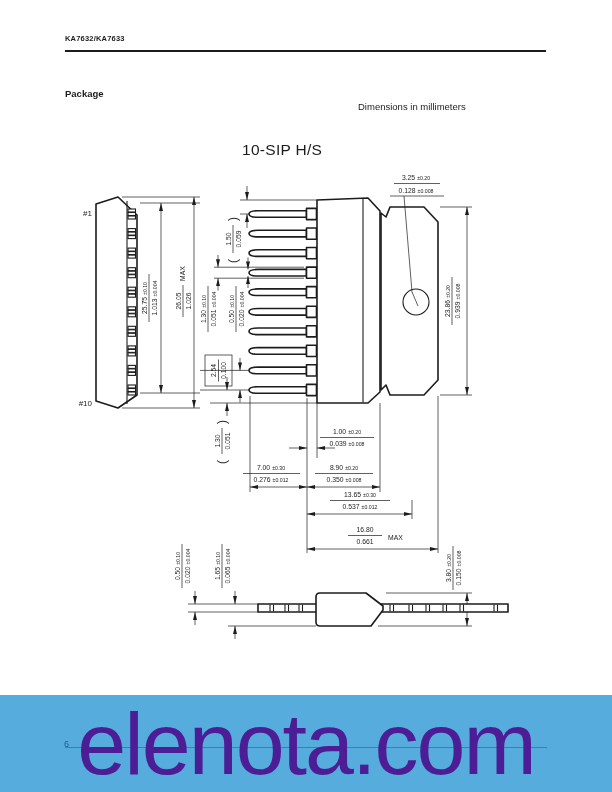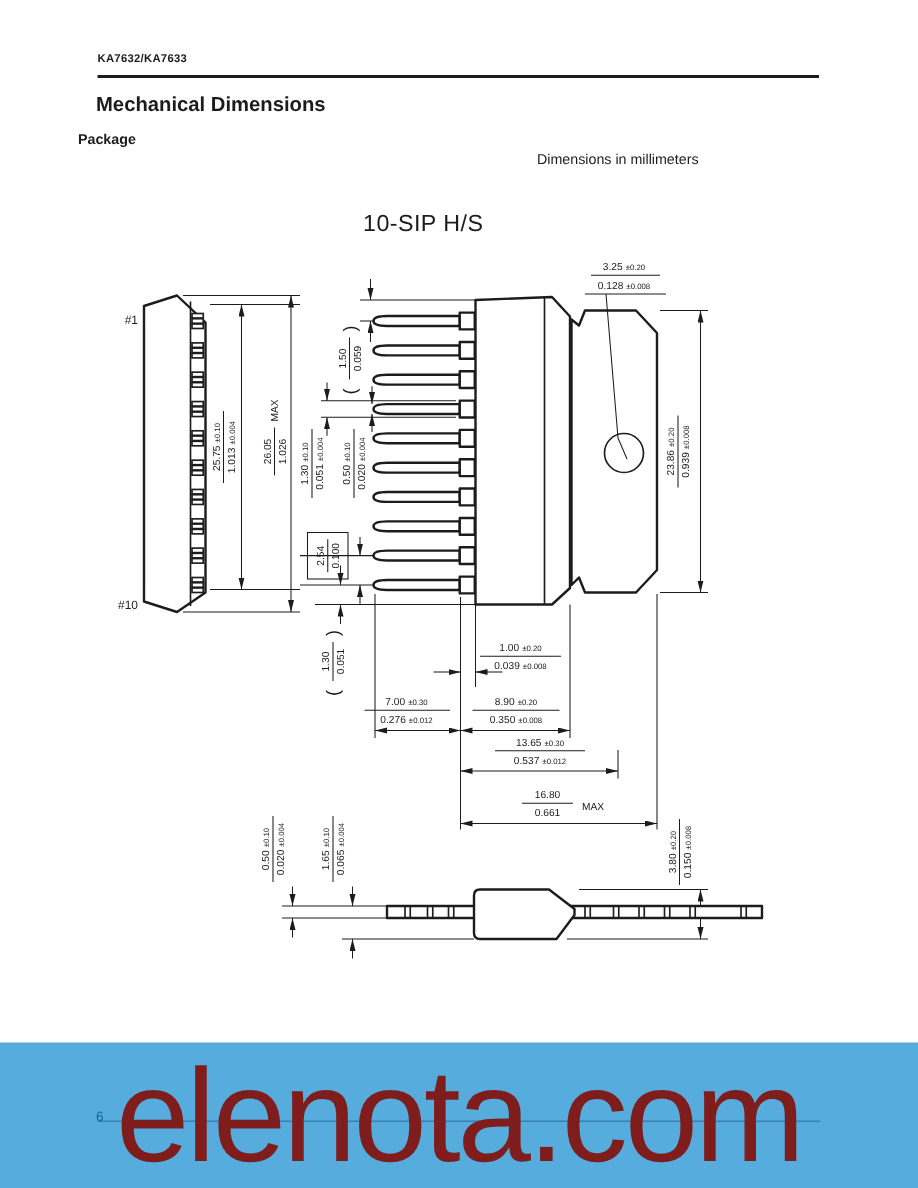--- a/index.html
+++ b/index.html
@@ -1,21 +1,21 @@
 <!DOCTYPE html>
 <html><head>
 <meta charset="utf-8">
 <style>
   html,body{margin:0;padding:0;background:#888;}
   .page{position:relative;width:612px;height:792px;background:#ffffff;overflow:hidden;
         font-family:"Liberation Sans", sans-serif;color:#1c1c1c;}
   .partno{position:absolute;left:65px;top:34px;font-size:7.5px;font-weight:bold;letter-spacing:.2px;}
   .rule{position:absolute;left:65px;top:50px;width:481px;height:1.6px;background:#1c1c1c;}
   .mtitle{position:absolute;left:64px;top:62px;font-size:13.5px;font-weight:bold;}
-  .subt{position:absolute;left:52px;top:88px;font-size:9.5px;font-weight:bold;}
+  .subt{position:absolute;left:65px;top:88px;font-size:9.5px;font-weight:bold;}
   .units{position:absolute;left:358px;top:101px;font-size:9.5px;font-weight:normal;}
   .pkg{position:absolute;left:242px;top:141px;font-size:15.5px;font-weight:normal;letter-spacing:.3px;}
   svg.drawing{position:absolute;left:0;top:0;}
   svg .thick{fill:#ffffff;stroke:#1c1c1c;stroke-width:1.6;stroke-linejoin:round;}
   svg .thin{stroke:#1c1c1c;stroke-width:0.7;fill:none;}
   svg .thin2{stroke:#1c1c1c;stroke-width:1.1;fill:#ffffff;}
   svg text.dm{font-family:"Liberation Sans",sans-serif;font-size:6.8px;fill:#1c1c1c;}
   svg .tol{font-size:5.2px;}
   svg text.pn{font-family:"Liberation Sans",sans-serif;font-size:8px;fill:#1c1c1c;}
   svg text.paren{font-family:"Liberation Sans",sans-serif;font-size:12px;fill:#1c1c1c;}
@@ -26,21 +26,20 @@
           align-items:center;justify-content:center;font-size:88px;letter-spacing:-2px;
           font-family:"Liberation Sans",sans-serif;}
 </style>
 </head>
 <body>
 
 <div class="page">
 
   <div class="partno">KA7632/KA7633</div>
   <div class="rule"></div>
-  <div class="mtitle">Mechanical Dimensions</div>
   <div class="subt">Package</div>
   <div class="units">Dimensions in millimeters</div>
   <div class="pkg">10-SIP H/S</div>
 
   <svg class="drawing" width="612" height="792" viewBox="0 0 612 792">
     <defs>
       <marker id="ah" markerWidth="9" markerHeight="6" refX="8" refY="2" orient="auto-start-reverse" markerUnits="userSpaceOnUse">
         <path d="M0,0 L8,2 L0,4 Z" fill="#1c1c1c"></path>
       </marker>
       <g id="pin">
@@ -264,16 +263,16 @@
     <g transform="translate(453,568) rotate(-90)">
       <text class="dm" text-anchor="middle" y="-2.5"><tspan>3.80</tspan><tspan class="tol" dx="2">±0.20</tspan></text>
       <line class="thin" x1="-22" y1="0" x2="22" y2="0"></line>
       <text class="dm" text-anchor="middle" y="7.5"><tspan>0.150</tspan><tspan class="tol" dx="2">±0.008</tspan></text>
     </g>
   </svg>
 
   <div class="banner" style="background: rgb(85, 172, 221);">
     <div class="footrule" style="background: rgb(58, 128, 180);"></div>
     <div class="pagenum" style="color: rgb(30, 94, 148);">6</div>
-    <div class="wmtext" style="color: #7f1d1d;">elenota.com</div>
+    <div class="wmtext" style="color: #4c1d95;">elenota.com</div>
   </div>
 
 </div>
 
 </body></html>

